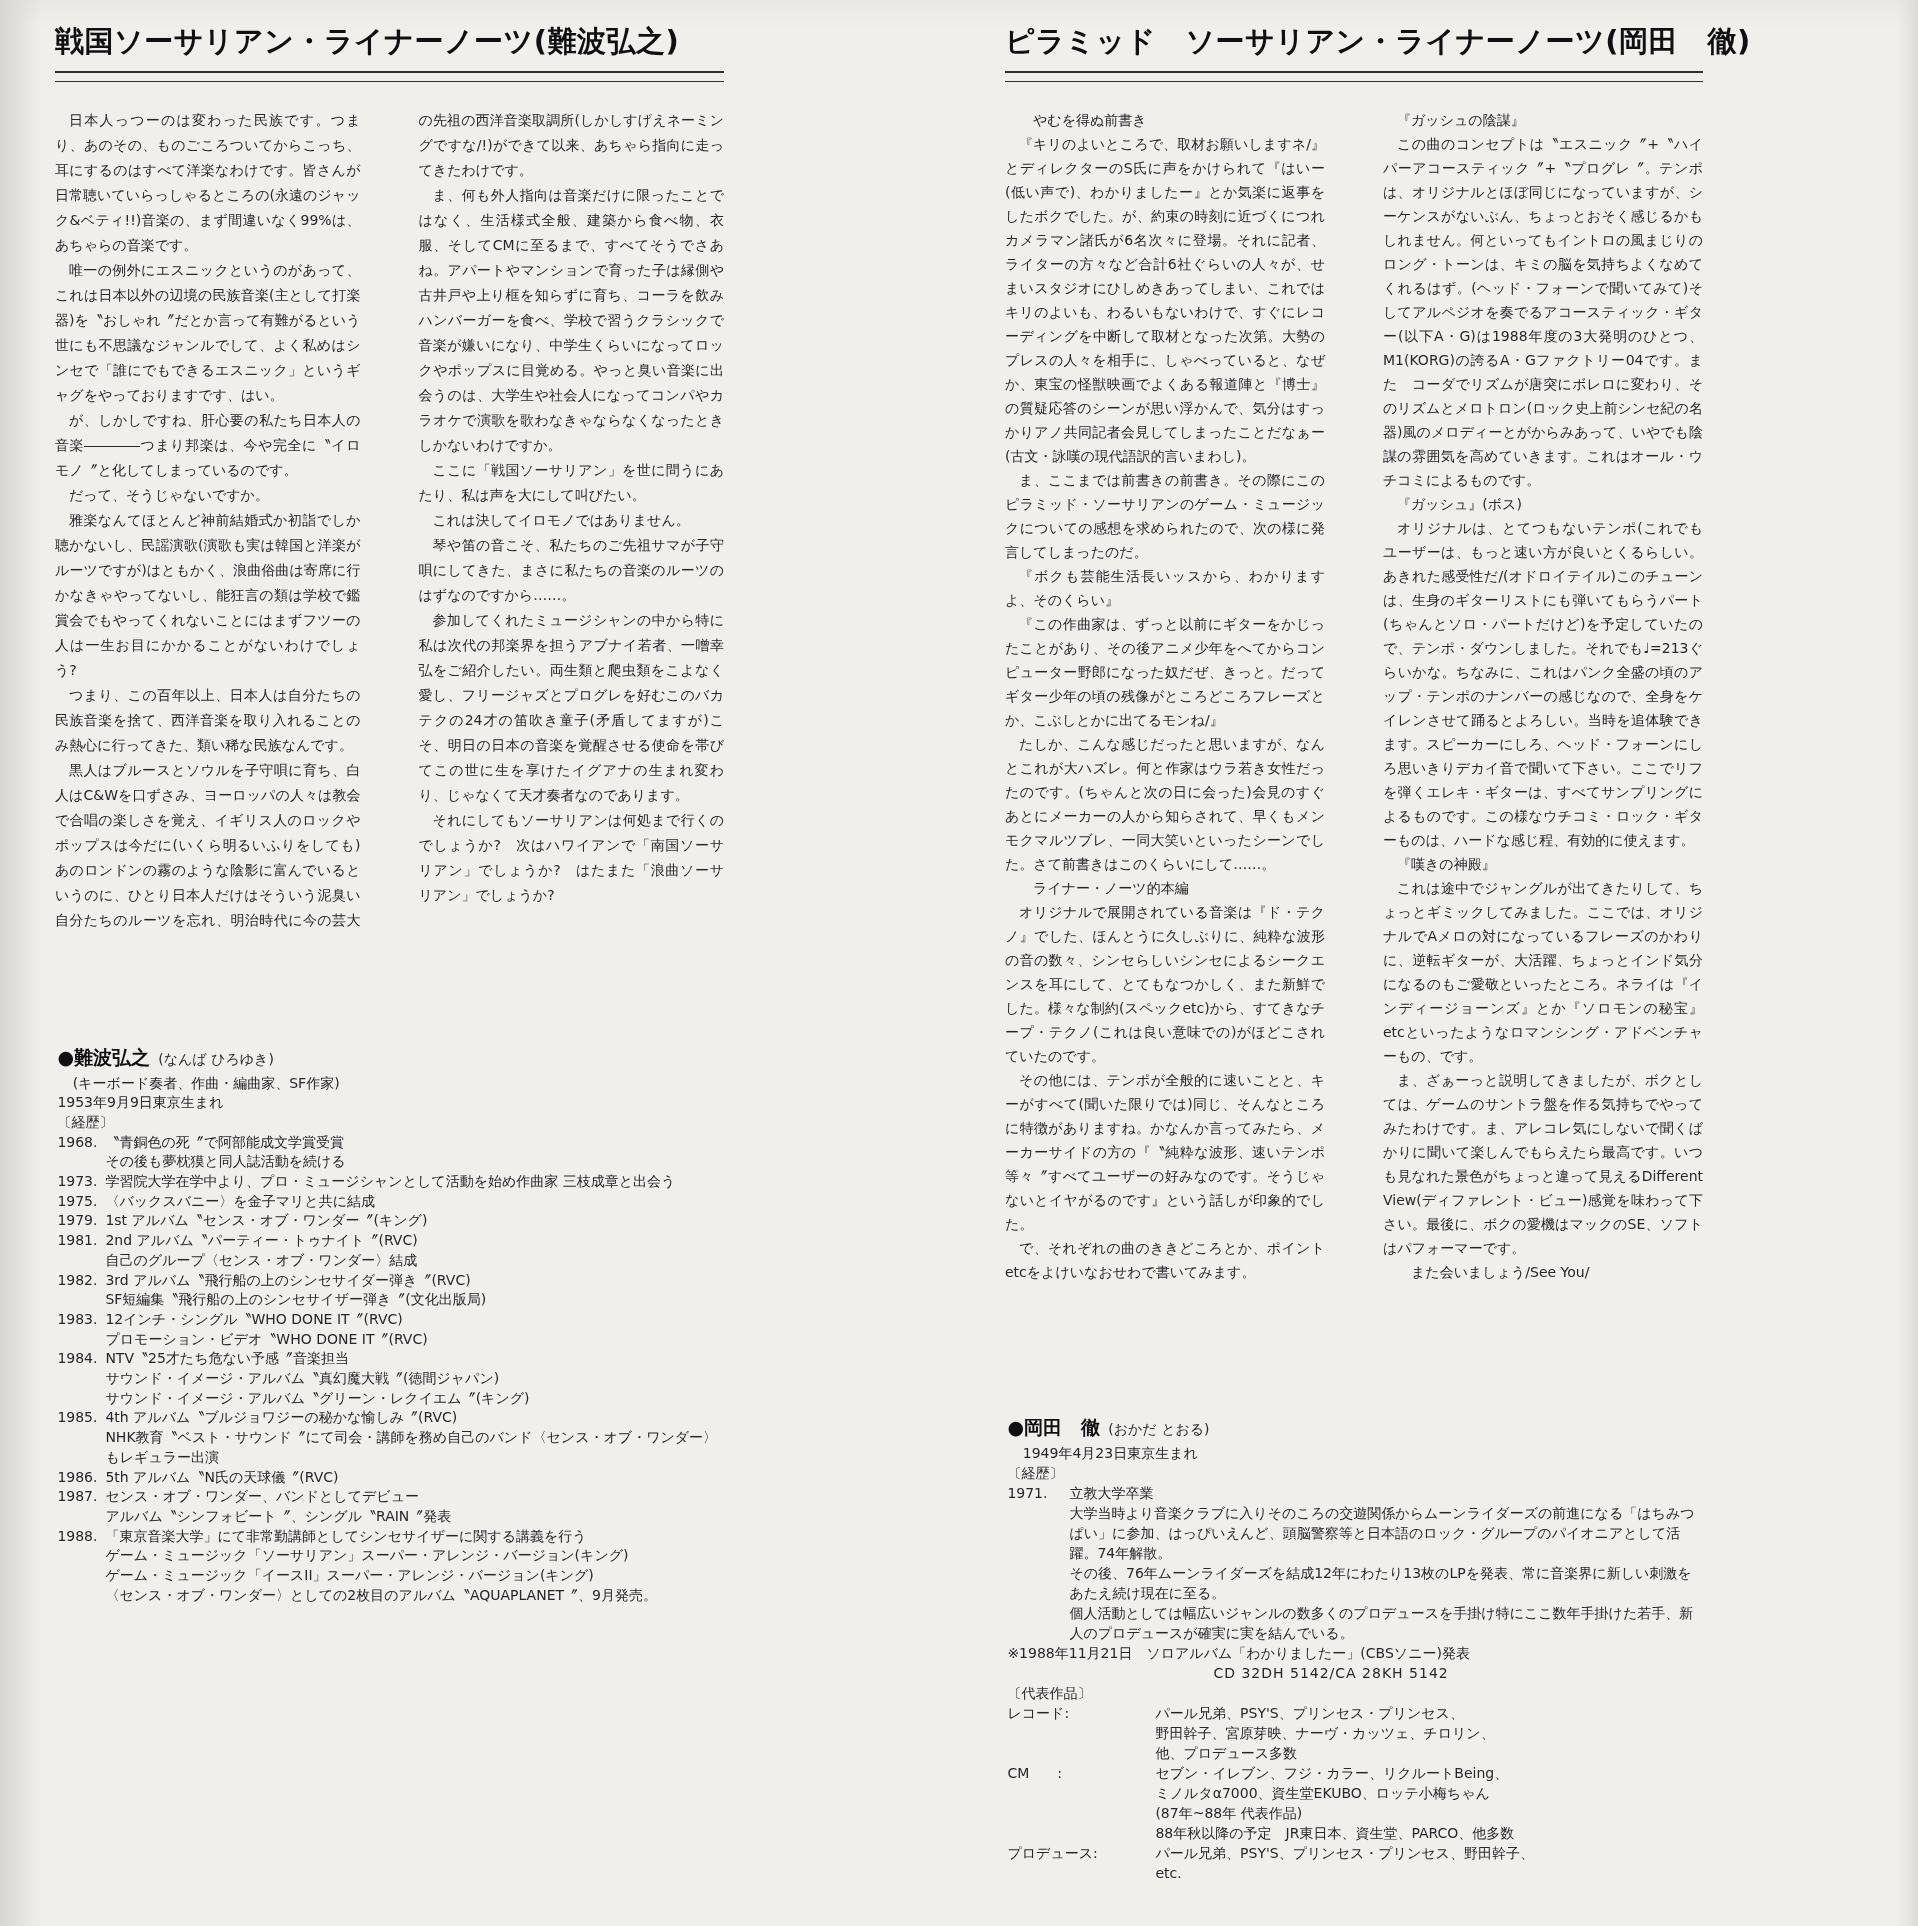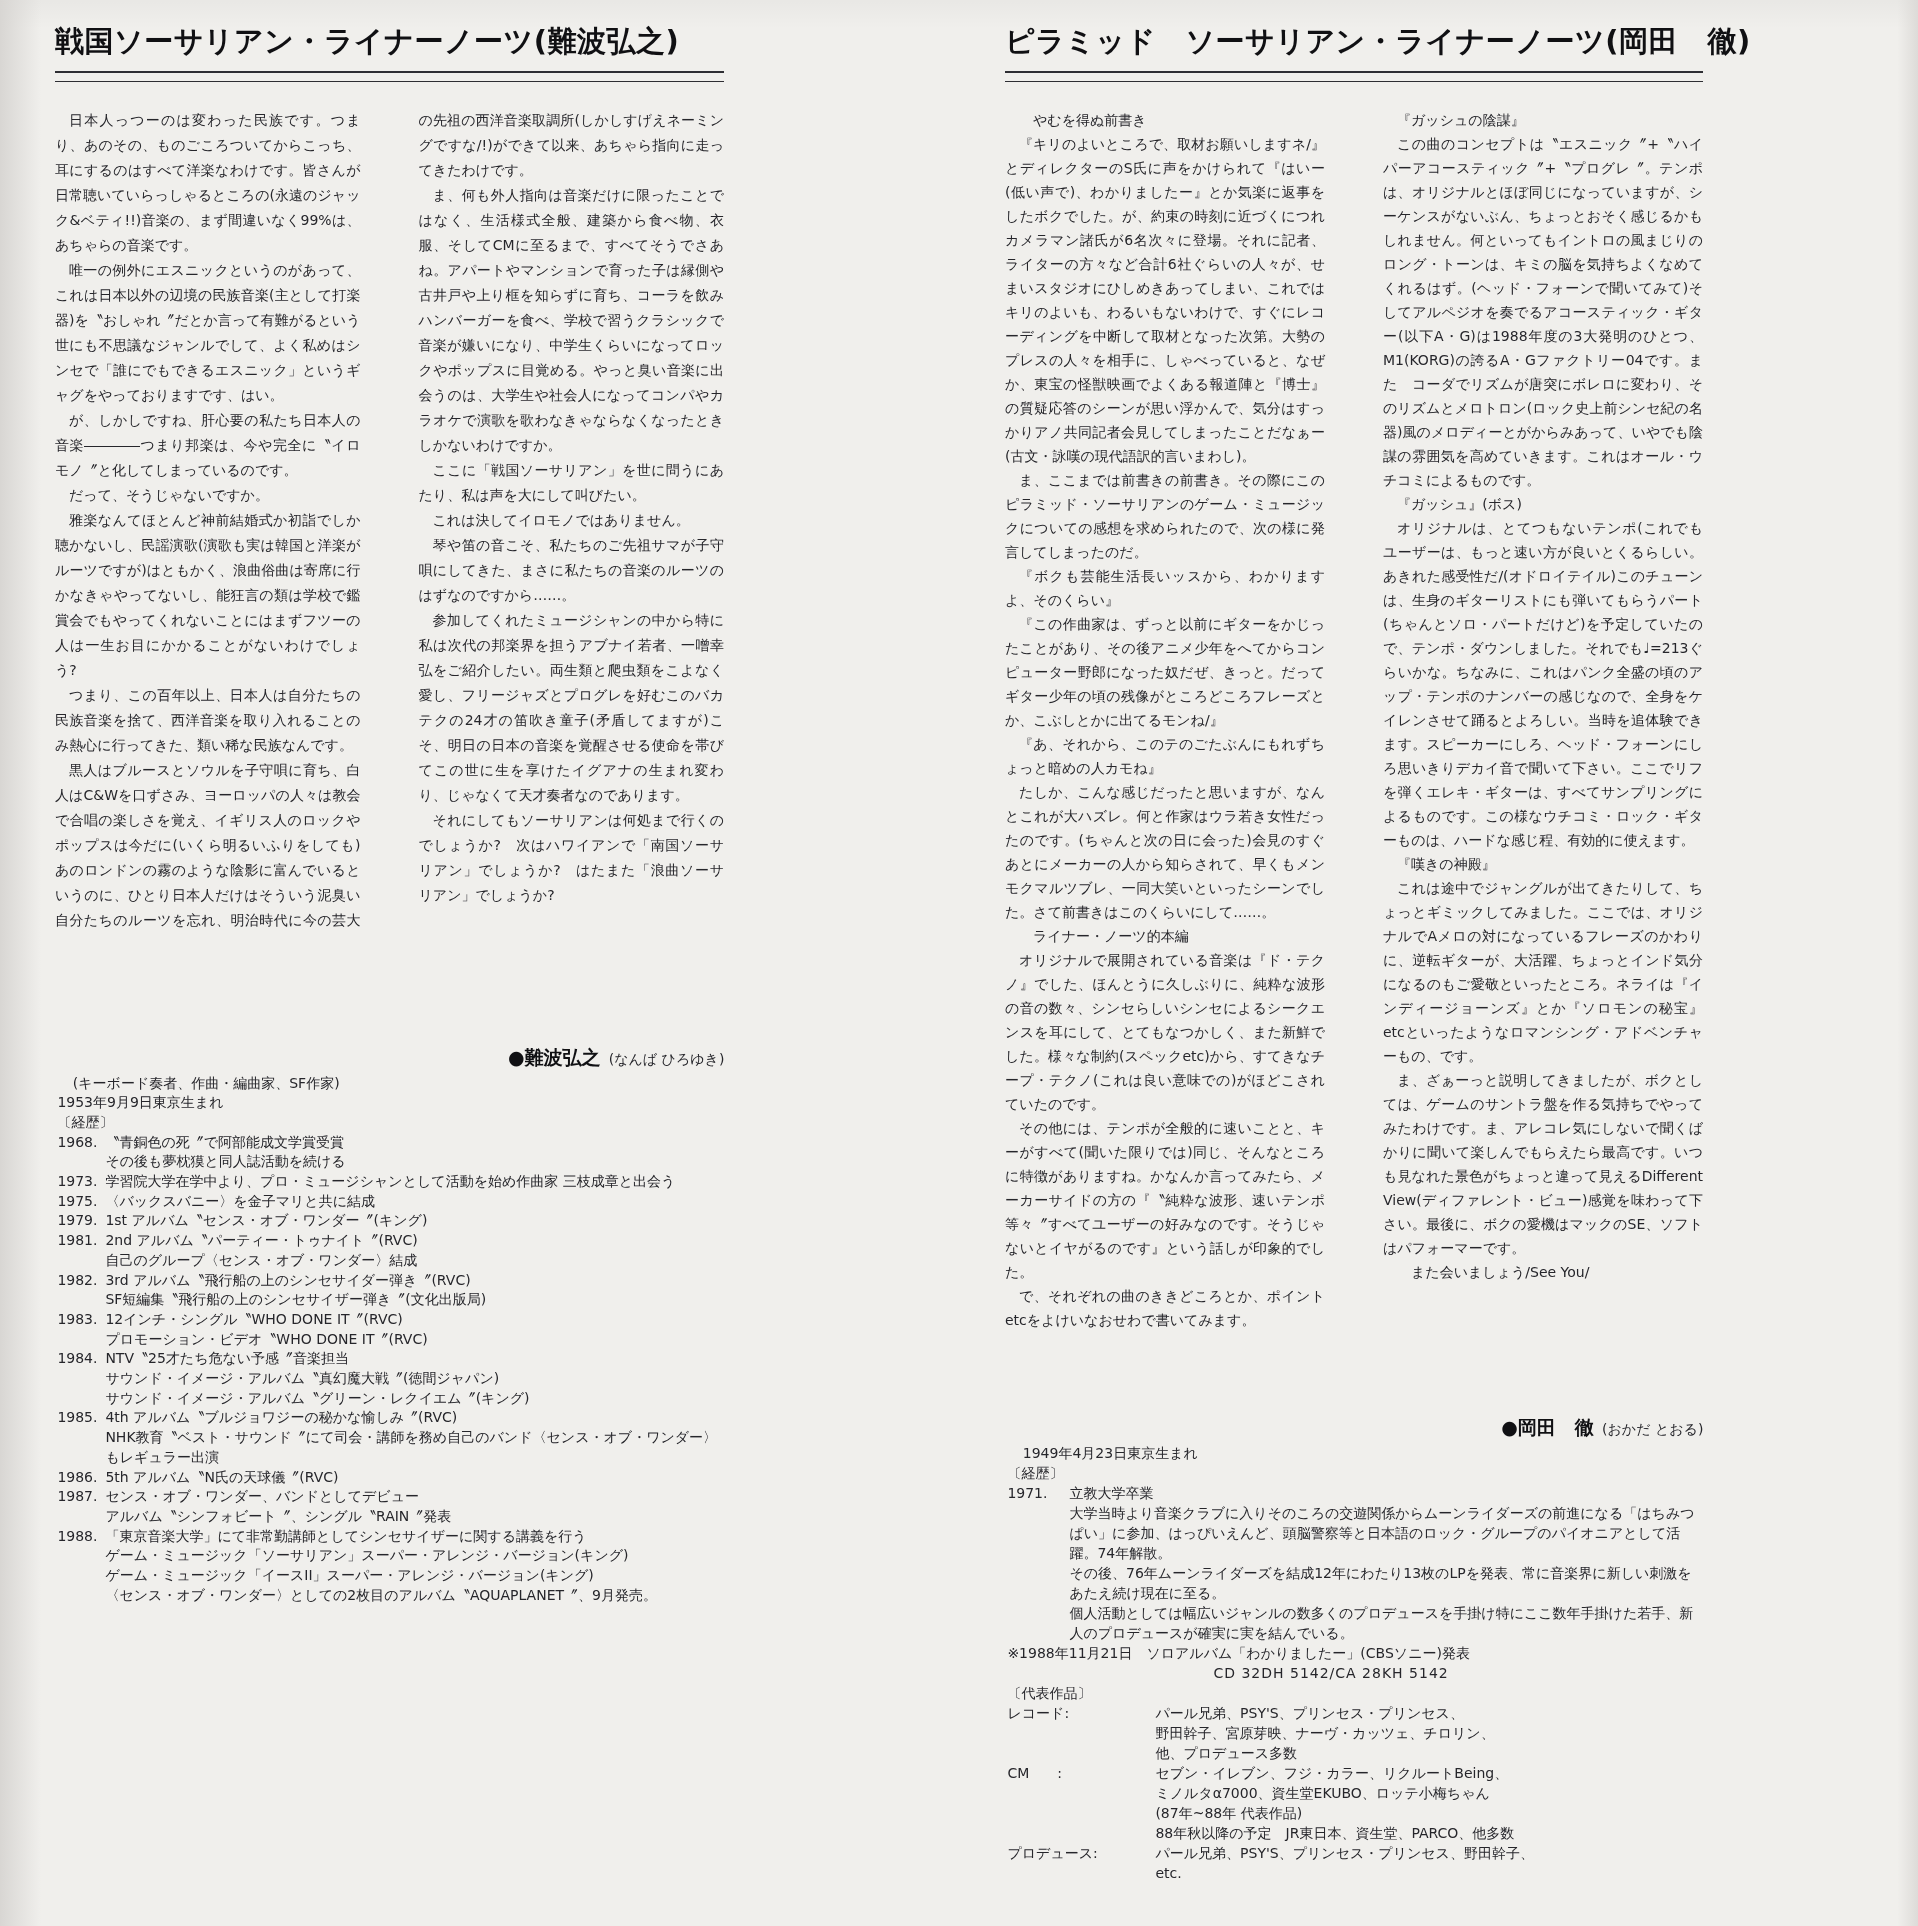--- a/index.html
+++ b/index.html
@@ -29,21 +29,21 @@
     margin-top:26px;
     column-count:2;column-gap:58px;
     text-align:justify;overflow:hidden;
   }
   .left .main{height:911px;font-size:14px;line-height:25px;}
   .right .main{height:1252px;font-size:14px;line-height:24px;}
   .para{margin:0;text-indent:1em;}
   .bio{position:absolute;left:2.4px;font-size:14px;line-height:19.7px;}
   .left .bio{top:1022px;width:667px;}
   .right .bio{top:1391px;width:696px;line-height:20px;}
-  .bio-name-row{margin-bottom:3.8px;text-align:right;}
+  .bio-name-row{margin-bottom:3.8px;}
   .bio-name{font-size:19px;font-weight:700;color:#101013;}
   .bio-reading{font-size:14px;margin-left:3.8px;}
   .bio-line{margin:0;}
   .indent1{padding-left:15.4px;}
   .hrow{display:flex;}
   .hyear{flex:0 0 auto;min-width:48px;white-space:pre;}
   .right .hyear{min-width:62px;}
   .htext{flex:1;}
   .catalog{padding-left:206px;letter-spacing:1px;}
   .wrow{display:flex;gap:28px;}
@@ -226,21 +226,20 @@
         <p class="para">　やむを得ぬ前書き</p>
 
         <p class="para">『キリのよいところで、取材お願いしますネ/』とディレクターのS氏に声をかけられて『はいー(低い声で)、わかりましたー』とか気楽に返事をしたボクでした。が、約束の時刻に近づくにつれカメラマン諸氏が6名次々に登場。それに記者、ライターの方々など合計6社ぐらいの人々が、せまいスタジオにひしめきあってしまい、これではキリのよいも、わるいもないわけで、すぐにレコーディングを中断して取材となった次第。大勢のプレスの人々を相手に、しゃべっていると、なぜか、東宝の怪獣映画でよくある報道陣と『博士』の質疑応答のシーンが思い浮かんで、気分はすっかりアノ共同記者会見してしまったことだなぁー(古文・詠嘆の現代語訳的言いまわし)。</p>
 
         <p class="para">ま、ここまでは前書きの前書き。その際にこのピラミッド・ソーサリアンのゲーム・ミュージックについての感想を求められたので、次の様に発言してしまったのだ。</p>
 
         <p class="para">『ボクも芸能生活長いッスから、わかりますよ、そのくらい』</p>
 
         <p class="para">『この作曲家は、ずっと以前にギターをかじったことがあり、その後アニメ少年をへてからコンピューター野郎になった奴だぜ、きっと。だってギター少年の頃の残像がところどころフレーズとか、こぶしとかに出てるモンね/』</p>
 
-        <p class="para">『あ、それから、このテのごたぶんにもれずちょっと暗めの人カモね』</p>
 
         <p class="para">たしか、こんな感じだったと思いますが、なんとこれが大ハズレ。何と作家はウラ若き女性だったのです。(ちゃんと次の日に会った)会見のすぐあとにメーカーの人から知らされて、早くもメンモクマルツブレ、一同大笑いといったシーンでした。さて前書きはこのくらいにして……。</p>
 
         <p class="para">　ライナー・ノーツ的本編</p>
 
         <p class="para">オリジナルで展開されている音楽は『ド・テクノ』でした、ほんとうに久しぶりに、純粋な波形の音の数々、シンセらしいシンセによるシークエンスを耳にして、とてもなつかしく、また新鮮でした。様々な制約(スペックetc)から、すてきなチープ・テクノ(これは良い意味での)がほどこされていたのです。</p>
 
         <p class="para">その他には、テンポが全般的に速いことと、キーがすべて(聞いた限りでは)同じ、そんなところに特徴がありますね。かなんか言ってみたら、メーカーサイドの方の『〝純粋な波形、速いテンポ等々〞すべてユーザーの好みなのです。そうじゃないとイヤがるのです』という話しが印象的でした。</p>
 
         <p class="para">で、それぞれの曲のききどころとか、ポイントetcをよけいなおせわで書いてみます。</p>

